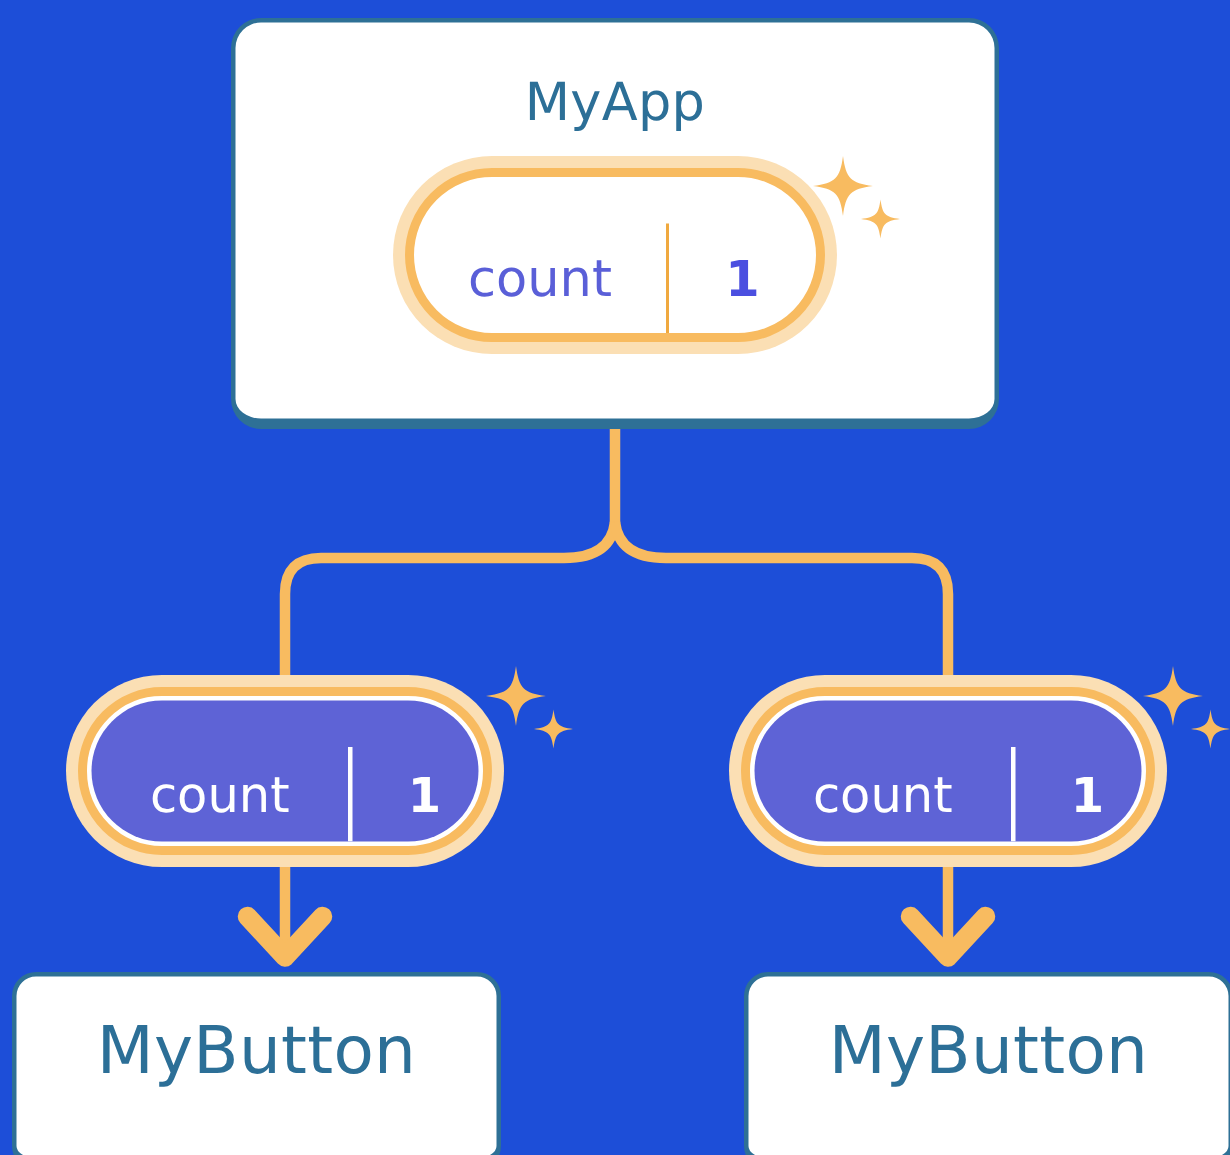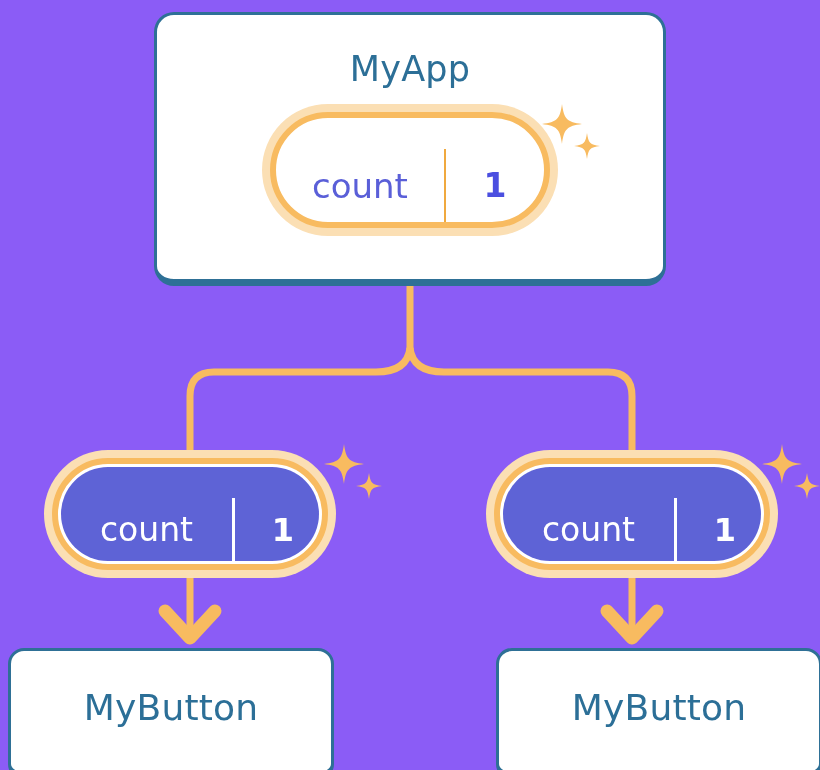--- a/index.html
+++ b/index.html
@@ -10,21 +10,21 @@
   body {
     width: 820px;
     height: 770px;
     overflow: hidden;
     font-family: "DejaVu Sans", "Liberation Sans", sans-serif;
   }
   #stage {
     position: relative;
     width: 820px;
     height: 770px;
-    background: #8b5cf6;
+    background: #1d4ed8;
     overflow: hidden;
   }
   #wires {
     position: absolute;
     left: 0;
     top: 0;
     width: 820px;
     height: 770px;
     pointer-events: none;
   }
@@ -61,22 +61,22 @@
   }
 
   .btn-card {
     height: 132px;
     border-radius: 16px;
     border-bottom-width: 8px;
   }
   #btn-card-left  { left: 8px;   top: 648px; width: 326px; }
   #btn-card-right { left: 496px; top: 648px; width: 326px; }
   .btn-card .card-title {
-    top: 36px;
-    font-size: 36px;
+    top: 24px;
+    font-size: 44px;
   }
   
   .pill-halo {
     position: absolute;
     border-radius: 999px;
     background: #fbdfb4;
   }
 
   .pill-inner {
     position: absolute;

